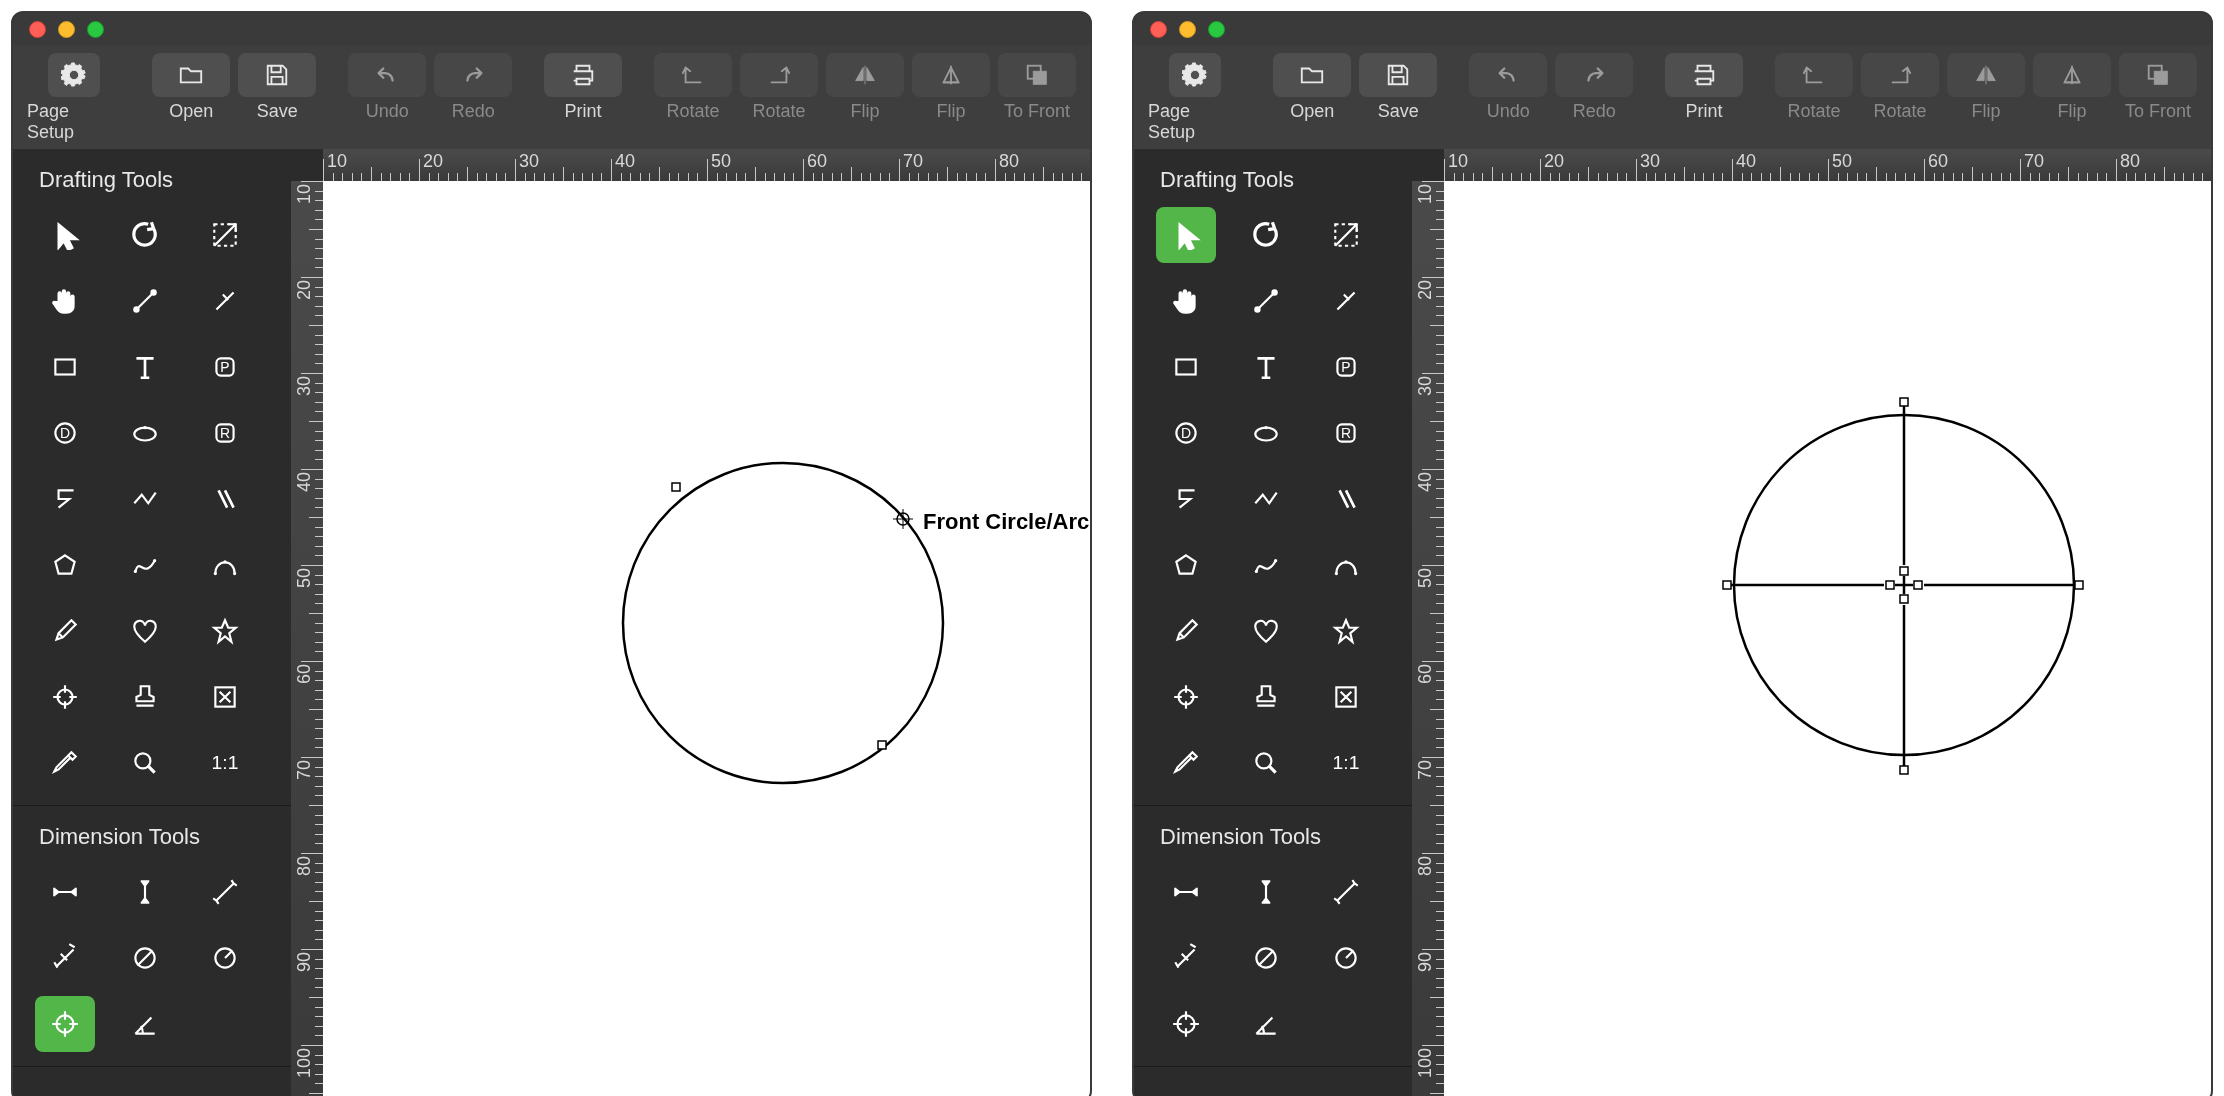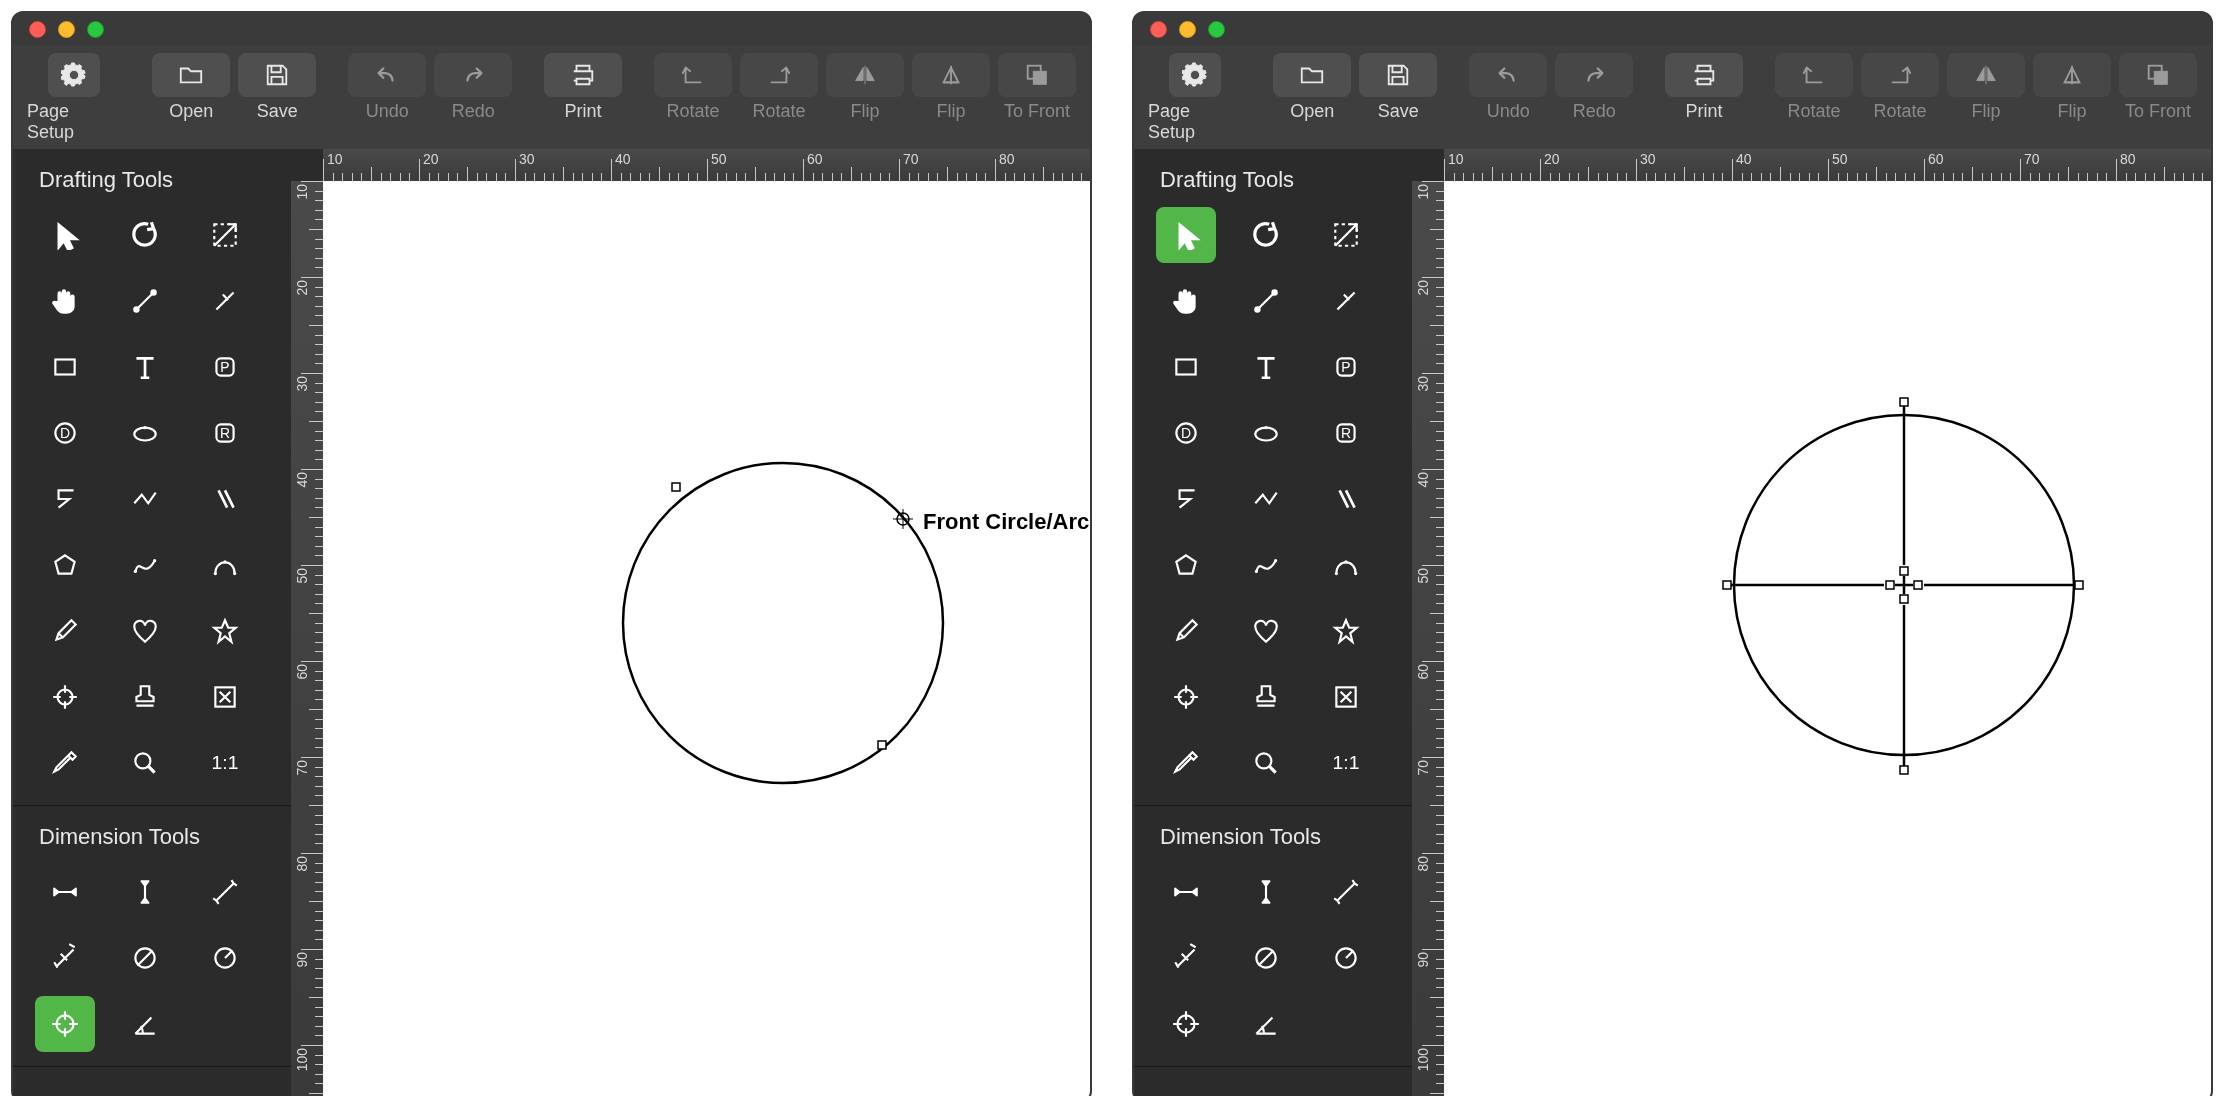--- a/index.html
+++ b/index.html
@@ -29,21 +29,21 @@
   .toolcell.active { background: #52b648; }
   .toolcell svg { stroke: #fff; fill: none; stroke-width: 2; }
   .canvaswrap { flex: 1; display: flex; flex-direction: column; background: #2b2b2b; }
   .cornerfill { width: 32px; height: 32px; background: #2b2b2b; }
   .hruler { flex: 1; height: 32px; background: linear-gradient(to bottom, #4a4a4a, #3a3a3a); position: relative; overflow: hidden; }
   .vruler { width: 32px; background: linear-gradient(to bottom, #4a4a4a, #3a3a3a); position: relative; }
   .rulertop { display: flex; }
   .rulerbody { flex: 1; display: flex; }
   .canvas { flex: 1; background: #fff; position: relative; overflow: hidden; }
   .tick { position: absolute; background: #c8c8c8; }
-  .tlabelr { position: absolute; color: #d8d8d8; font-size: 14px; }
+  .tlabelr { position: absolute; color: #d8d8d8; font-size: 18px; }
   .tooltip { position: absolute; color: #000; font-weight: 700; font-size: 22px; white-space: nowrap; }
   .crosshair-cursor { position: absolute; }
 </style>
 </head>
 <body>
 
 <div class="container" id="root">
     <div class="window">
       <div class="titlebar">
         <div class="traffic tred"></div>

